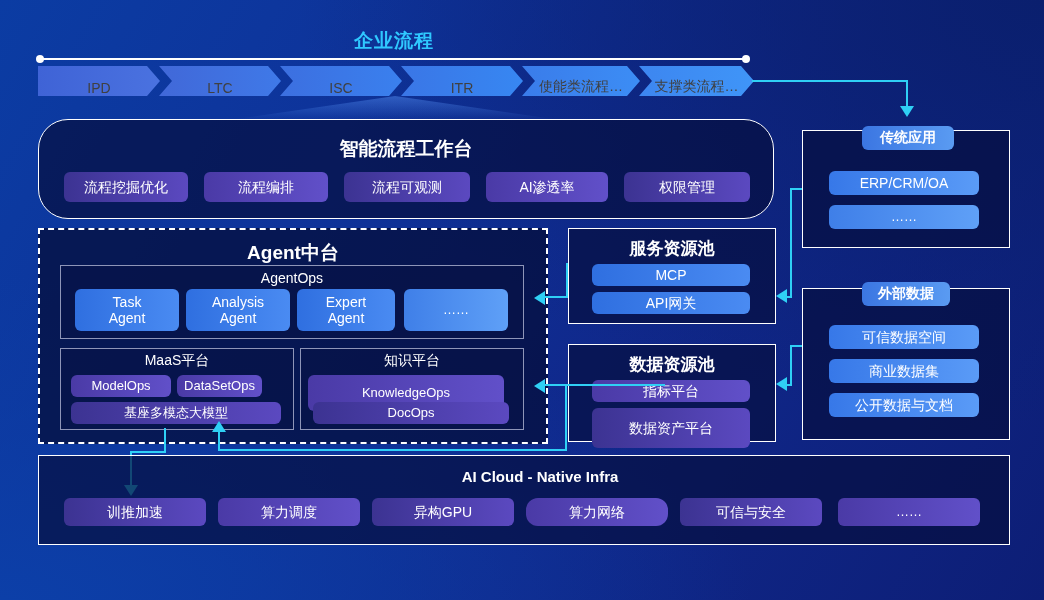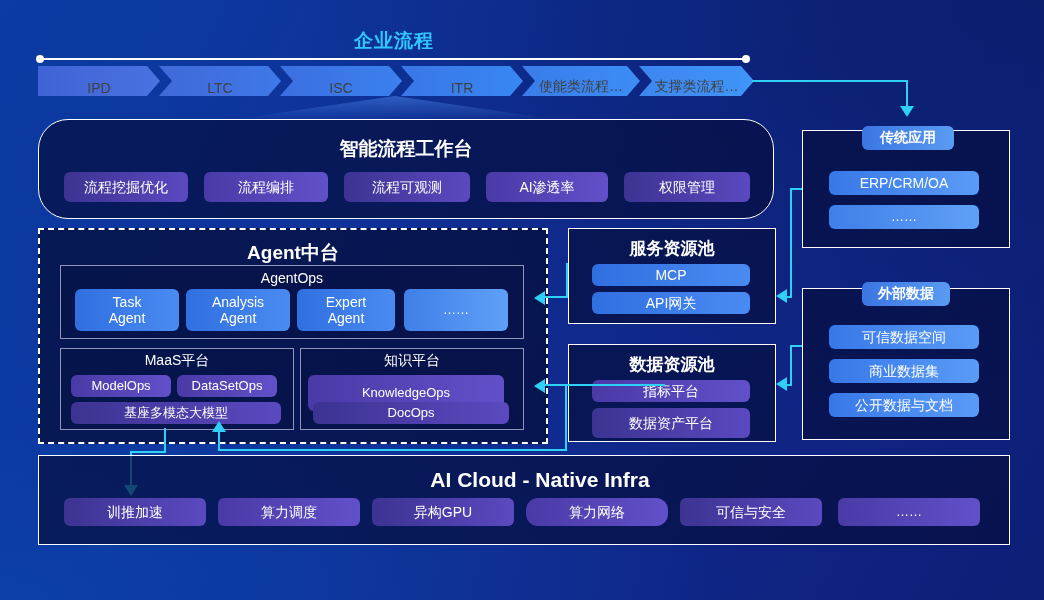--- a/index.html
+++ b/index.html
@@ -145,40 +145,40 @@
   <div class="chip blue" style="left:297px;top:289px;width:98px;height:42px;font-size:14px;white-space:pre-line;"><span>Expert
 Agent</span></div>
   <div class="chip bluesoft" style="left:404px;top:289px;width:104px;height:42px;font-size:13px;">
       <span>……</span>
     </div>
 
   <div class="inner" style="left:60px;top:348px;width:232px;height:80px;">
     <div class="inner-title" style="font-size:14px;margin-top:3px;">MaaS平台</div>
   </div>
   <div class="chip purple2" style="left:71px;top:375px;width:100px;height:22px;font-size:13px;">ModelOps</div>
-  <div class="chip purple2" style="left:177px;top:375px;width:100px;height:22px;font-size:13px;">DataSetOps</div>
+  <div class="chip purple2" style="left:177px;top:375px;width:85px;height:22px;font-size:13px;">DataSetOps</div>
   <div class="chip purple" style="left:71px;top:402px;width:210px;height:22px;font-size:13px;">基座多模态大模型</div>
 
   <div class="inner" style="left:300px;top:348px;width:222px;height:80px;">
     <div class="inner-title" style="font-size:14px;margin-top:3px;">知识平台</div>
   </div>
   <div class="chip purple2" style="left:308px;top:375px;width:196px;height:36px;font-size:13px;">KnowledgeOps</div>
   <div class="chip purple" style="left:313px;top:402px;width:196px;height:22px;font-size:13px;">DocOps</div>
 
   <div class="panel" style="left:568px;top:228px;width:206px;height:94px;">
     <div class="panel-title" style="font-size:17px;margin-top:8px;">服务资源池</div>
   </div>
   <div class="chip blue" style="left:592px;top:264px;width:158px;height:22px;font-size:14px;">MCP</div>
   <div class="chip blue" style="left:592px;top:292px;width:158px;height:22px;font-size:14px;">API网关</div>
 
   <div class="panel" style="left:568px;top:344px;width:206px;height:96px;">
     <div class="panel-title" style="font-size:17px;margin-top:8px;">数据资源池</div>
   </div>
   <div class="chip purple2" style="left:592px;top:380px;width:158px;height:22px;font-size:14px;">指标平台</div>
-  <div class="chip purple" style="left:592px;top:408px;width:158px;height:30px;font-size:14px;">数据资产平台</div>
+  <div class="chip purple" style="left:592px;top:408px;width:158px;height:40px;font-size:14px;">数据资产平台</div>
 
   <div class="ln v" style="left:566px;top:263px;height:35px;"></div>
   <div class="ln h" style="left:545px;top:296px;width:23px;"></div>
   <div class="arw left" style="left:534px;top:291px;"></div>
 
   <div class="ln h" style="left:545px;top:384px;width:120px;"></div>
   <div class="arw left" style="left:534px;top:379px;"></div>
 
   <div class="tab-label" style="left:862px;top:126px;width:92px;height:24px;">传统应用</div>
   <div class="panel" style="left:802px;top:130px;width:206px;height:116px;"></div>
@@ -205,21 +205,21 @@
   <div class="ln h" style="left:218px;top:449px;width:349px;"></div>
   <div class="ln v" style="left:218px;top:430px;height:21px;"></div>
   <div class="arw up" style="left:212px;top:421px;"></div>
 
   <div class="ln v" style="left:164px;top:428px;height:24px;"></div>
   <div class="ln h" style="left:130px;top:451px;width:36px;"></div>
   <div class="ln v" style="left:130px;top:451px;height:36px;"></div>
   <div class="arw down" style="left:124px;top:485px;"></div>
 
   <div class="panel" style="left:38px;top:455px;width:970px;height:88px;">
-    <div class="panel-title" style="font-size:21px;margin-top:12px;margin-left:32px;">AI Cloud - Native Infra</div>
+    <div class="panel-title" style="font-size:15px;margin-top:12px;margin-left:32px;">AI Cloud - Native Infra</div>
   </div>
   <div class="chip purple" style="left:64px;top:498px;width:142px;height:28px;font-size:14px;">训推加速</div>
   <div class="chip purple2" style="left:218px;top:498px;width:142px;height:28px;font-size:14px;">算力调度</div>
   <div class="chip purple" style="left:372px;top:498px;width:142px;height:28px;font-size:14px;">异构GPU</div>
   <div class="chip purple2" style="left:526px;top:498px;width:142px;height:28px;font-size:14px;border-radius:12px;">算力网络</div>
   <div class="chip purple" style="left:680px;top:498px;width:142px;height:28px;font-size:14px;">可信与安全</div>
   <div class="chip purple2" style="left:838px;top:498px;width:142px;height:28px;font-size:13px;">……</div>
 
 </div>
 

